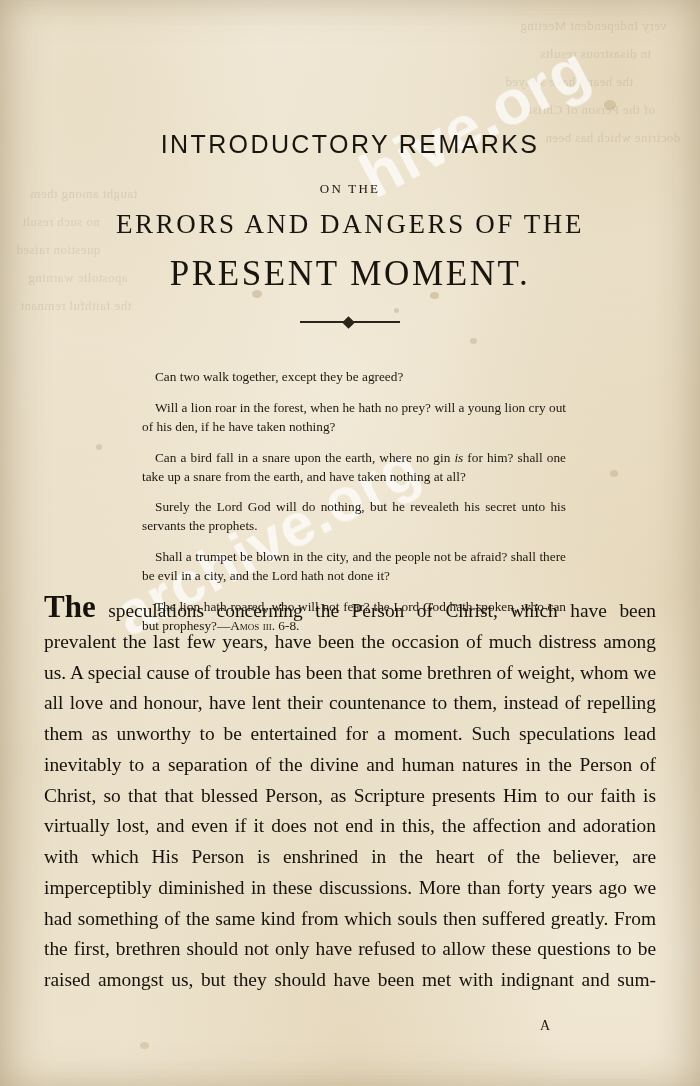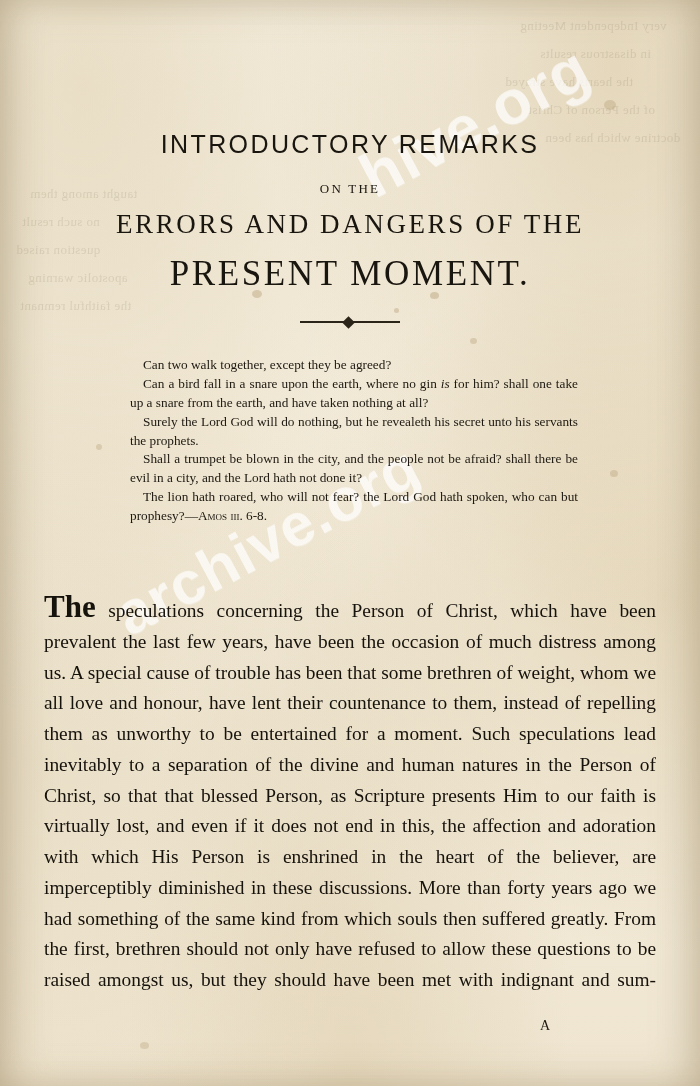--- a/index.html
+++ b/index.html
@@ -147,21 +147,21 @@
     position: absolute;
     top: 356px;
     left: 130px;
     width: 448px;
     color: #1d1911;
     font-size: 13.3px;
     line-height: 1.42;
     text-align: justify;
   }
   .epigraph p {
-    margin: 0;
+    margin: 12px;
     text-indent: 13px;
   }
   .epigraph .ref {
     font-variant: small-caps;
   }
   .epigraph em {
     font-style: italic;
   }
 
   .bodytext {
@@ -238,20 +238,21 @@
       <div class="title-sub2">PRESENT MOMENT.</div>
     </div>
 
     <div class="rule">
       <div class="bar"></div>
       <div class="dia"></div>
     </div>
 
     <div class="epigraph">
       <p>Can two walk together, except they be agreed?</p>
+      <p>Will a lion roar in the forest, when he hath no prey? will a young lion cry out of his den, if he have taken nothing?</p>
       <p>Can a bird fall in a snare upon the earth, where no gin <em>is</em> for him? shall one take up a snare from the earth, and have taken nothing at all?</p>
       <p>Surely the Lord God will do nothing, but he revealeth his secret unto his servants the prophets.</p>
       <p>Shall a trumpet be blown in the city, and the people not be afraid? shall there be evil in a city, and the Lord hath not done it?</p>
       <p><span>The lion hath roared, who will not fear? the Lord God hath spoken, who can but prophesy?</span><span class="ref">—Amos iii. 6-8.</span></p>
     </div>
 
     <div class="bodytext"><span class="smallcapstart">The</span><span> speculations concerning the Person of Christ, which have been prevalent the last few years, have been the occasion of much distress among us.   A special cause of trouble has been that some brethren of weight, whom we all love and honour, have lent their countenance to them, instead of repelling them as unworthy to be entertained for a moment.   Such speculations lead inevitably to a separation of the divine and human natures in the Person of Christ, so that that blessed Person, as Scripture presents Him to our faith is virtually lost, and even if it does not end in this, the affection and adoration with which His Person is enshrined in the heart of the believer, are imperceptibly diminished in these discussions.   More than forty years ago we had something of the same kind from which souls then suffered greatly.   From the first, brethren should not only have refused to allow these questions to be raised amongst us, but they should have been met with indignant and sum-</span></div>
 
     <div class="signature">A</div>
 

